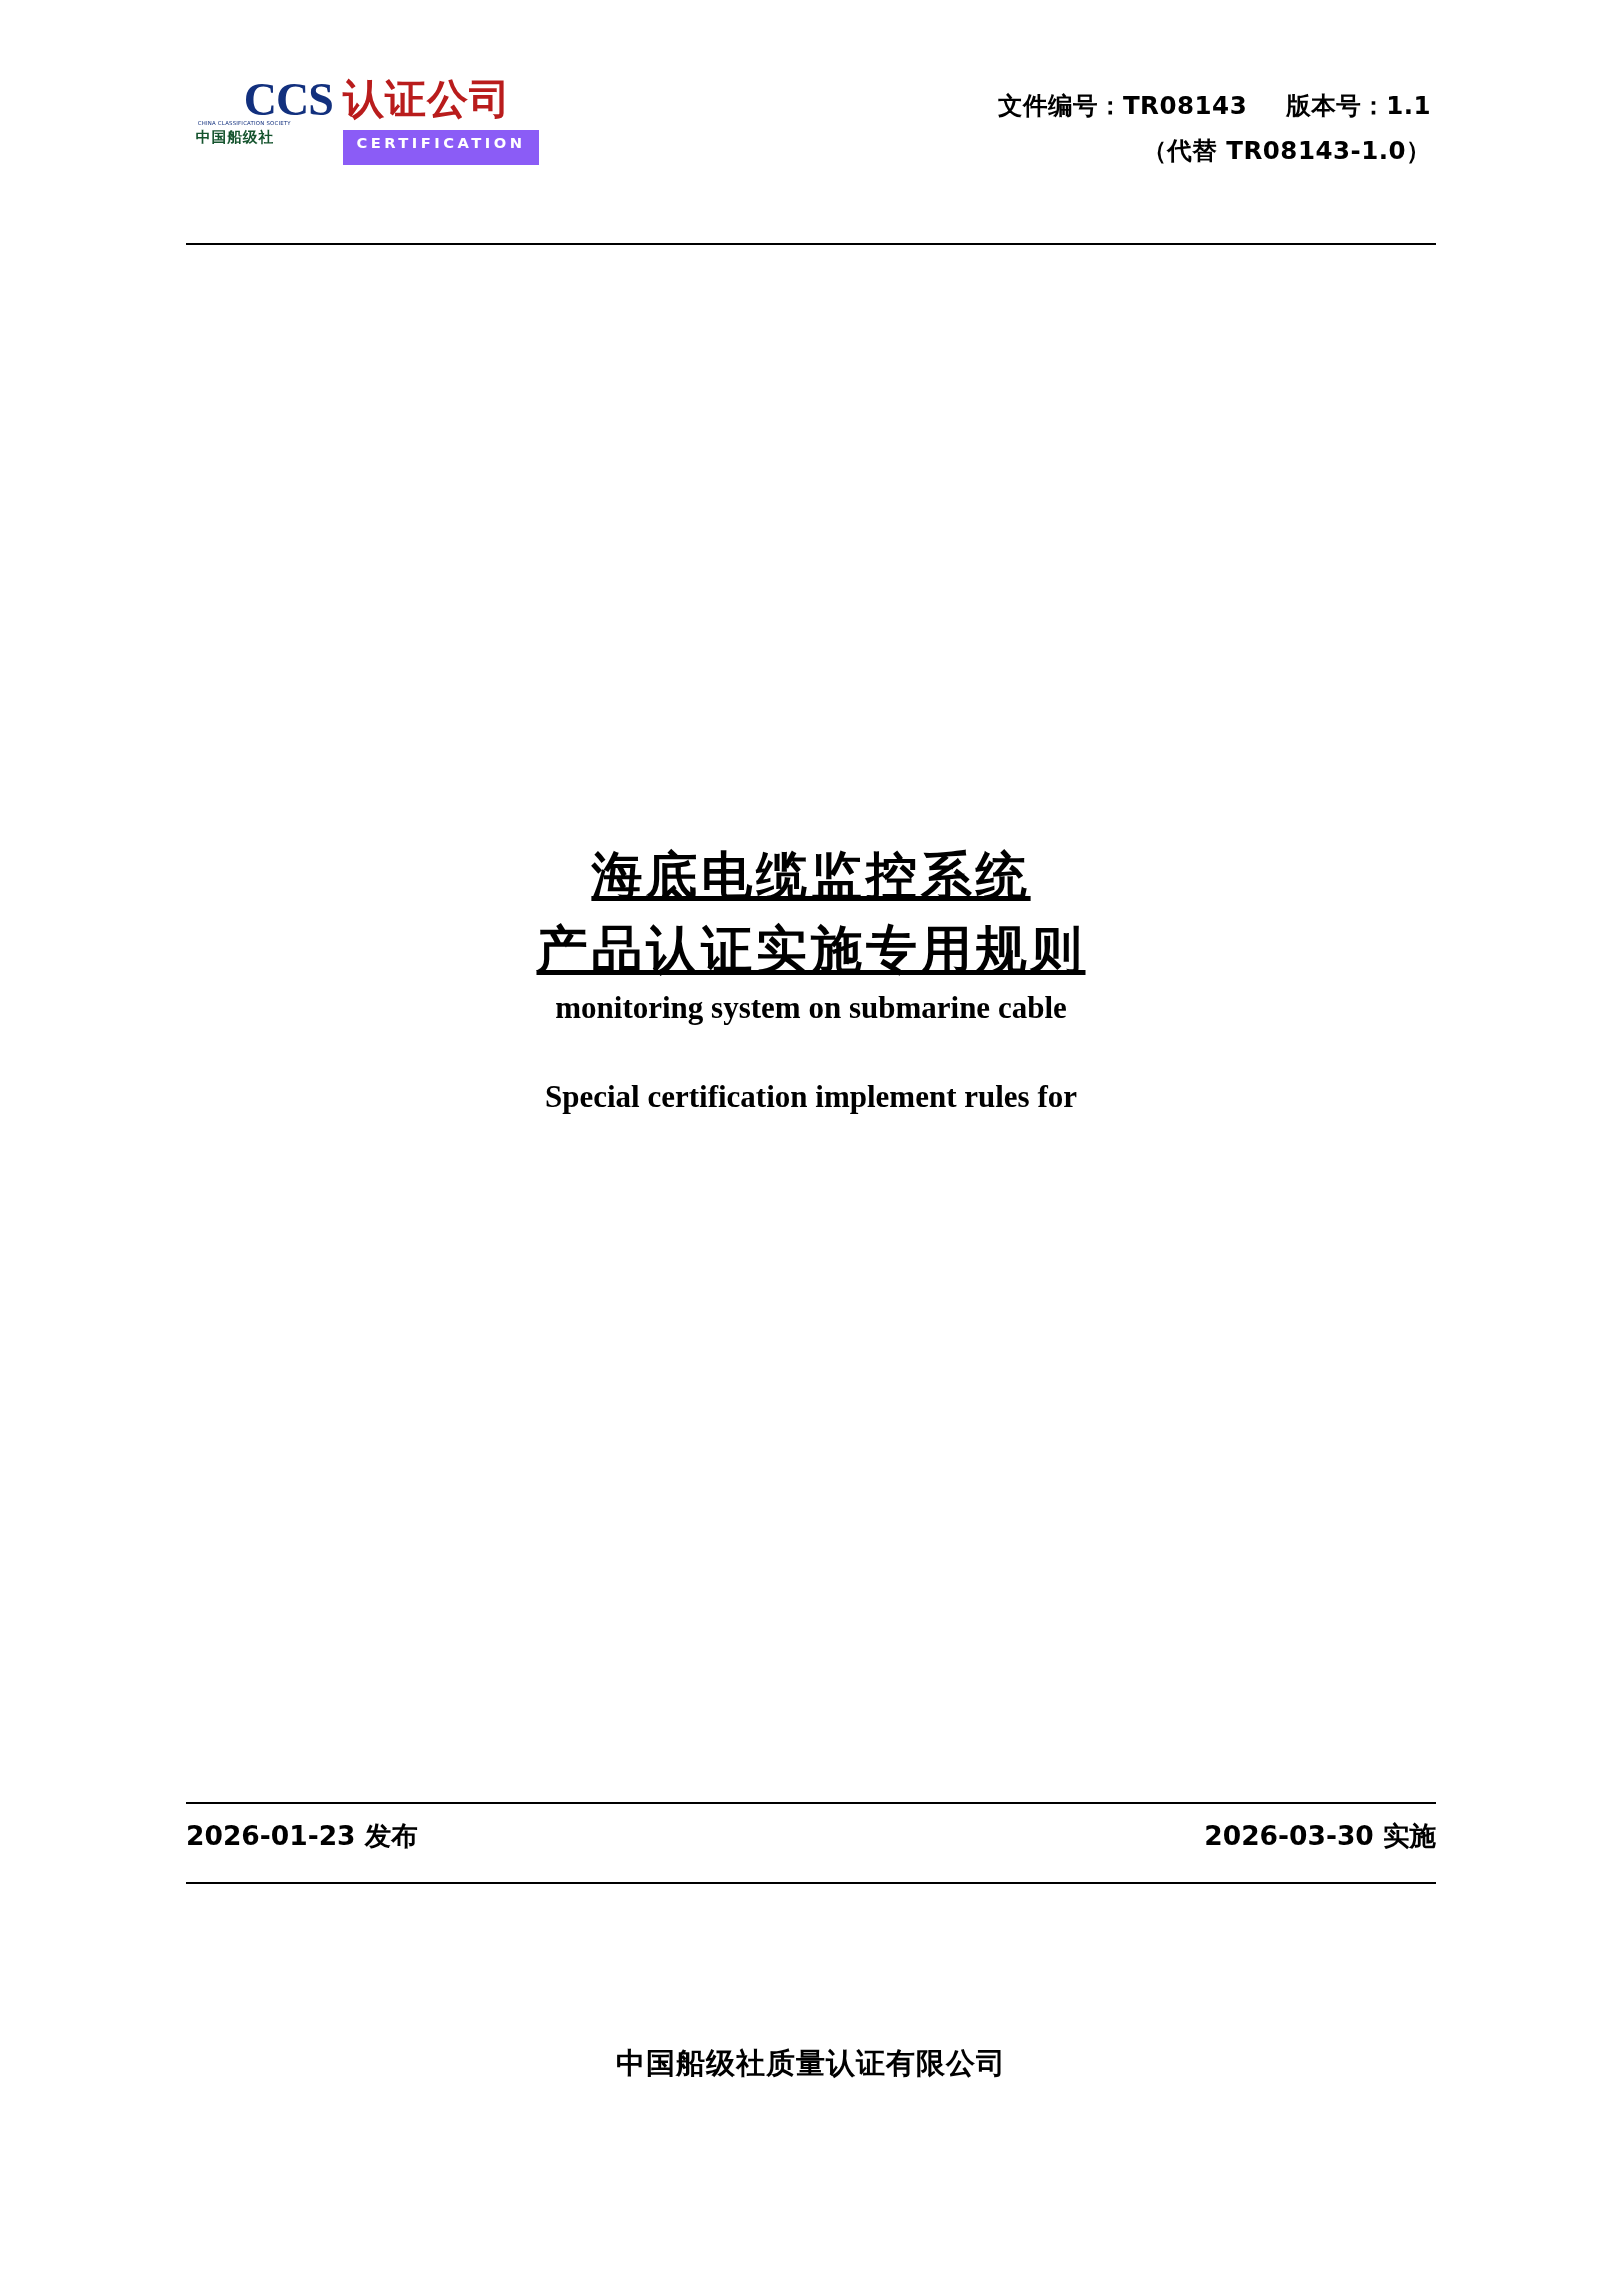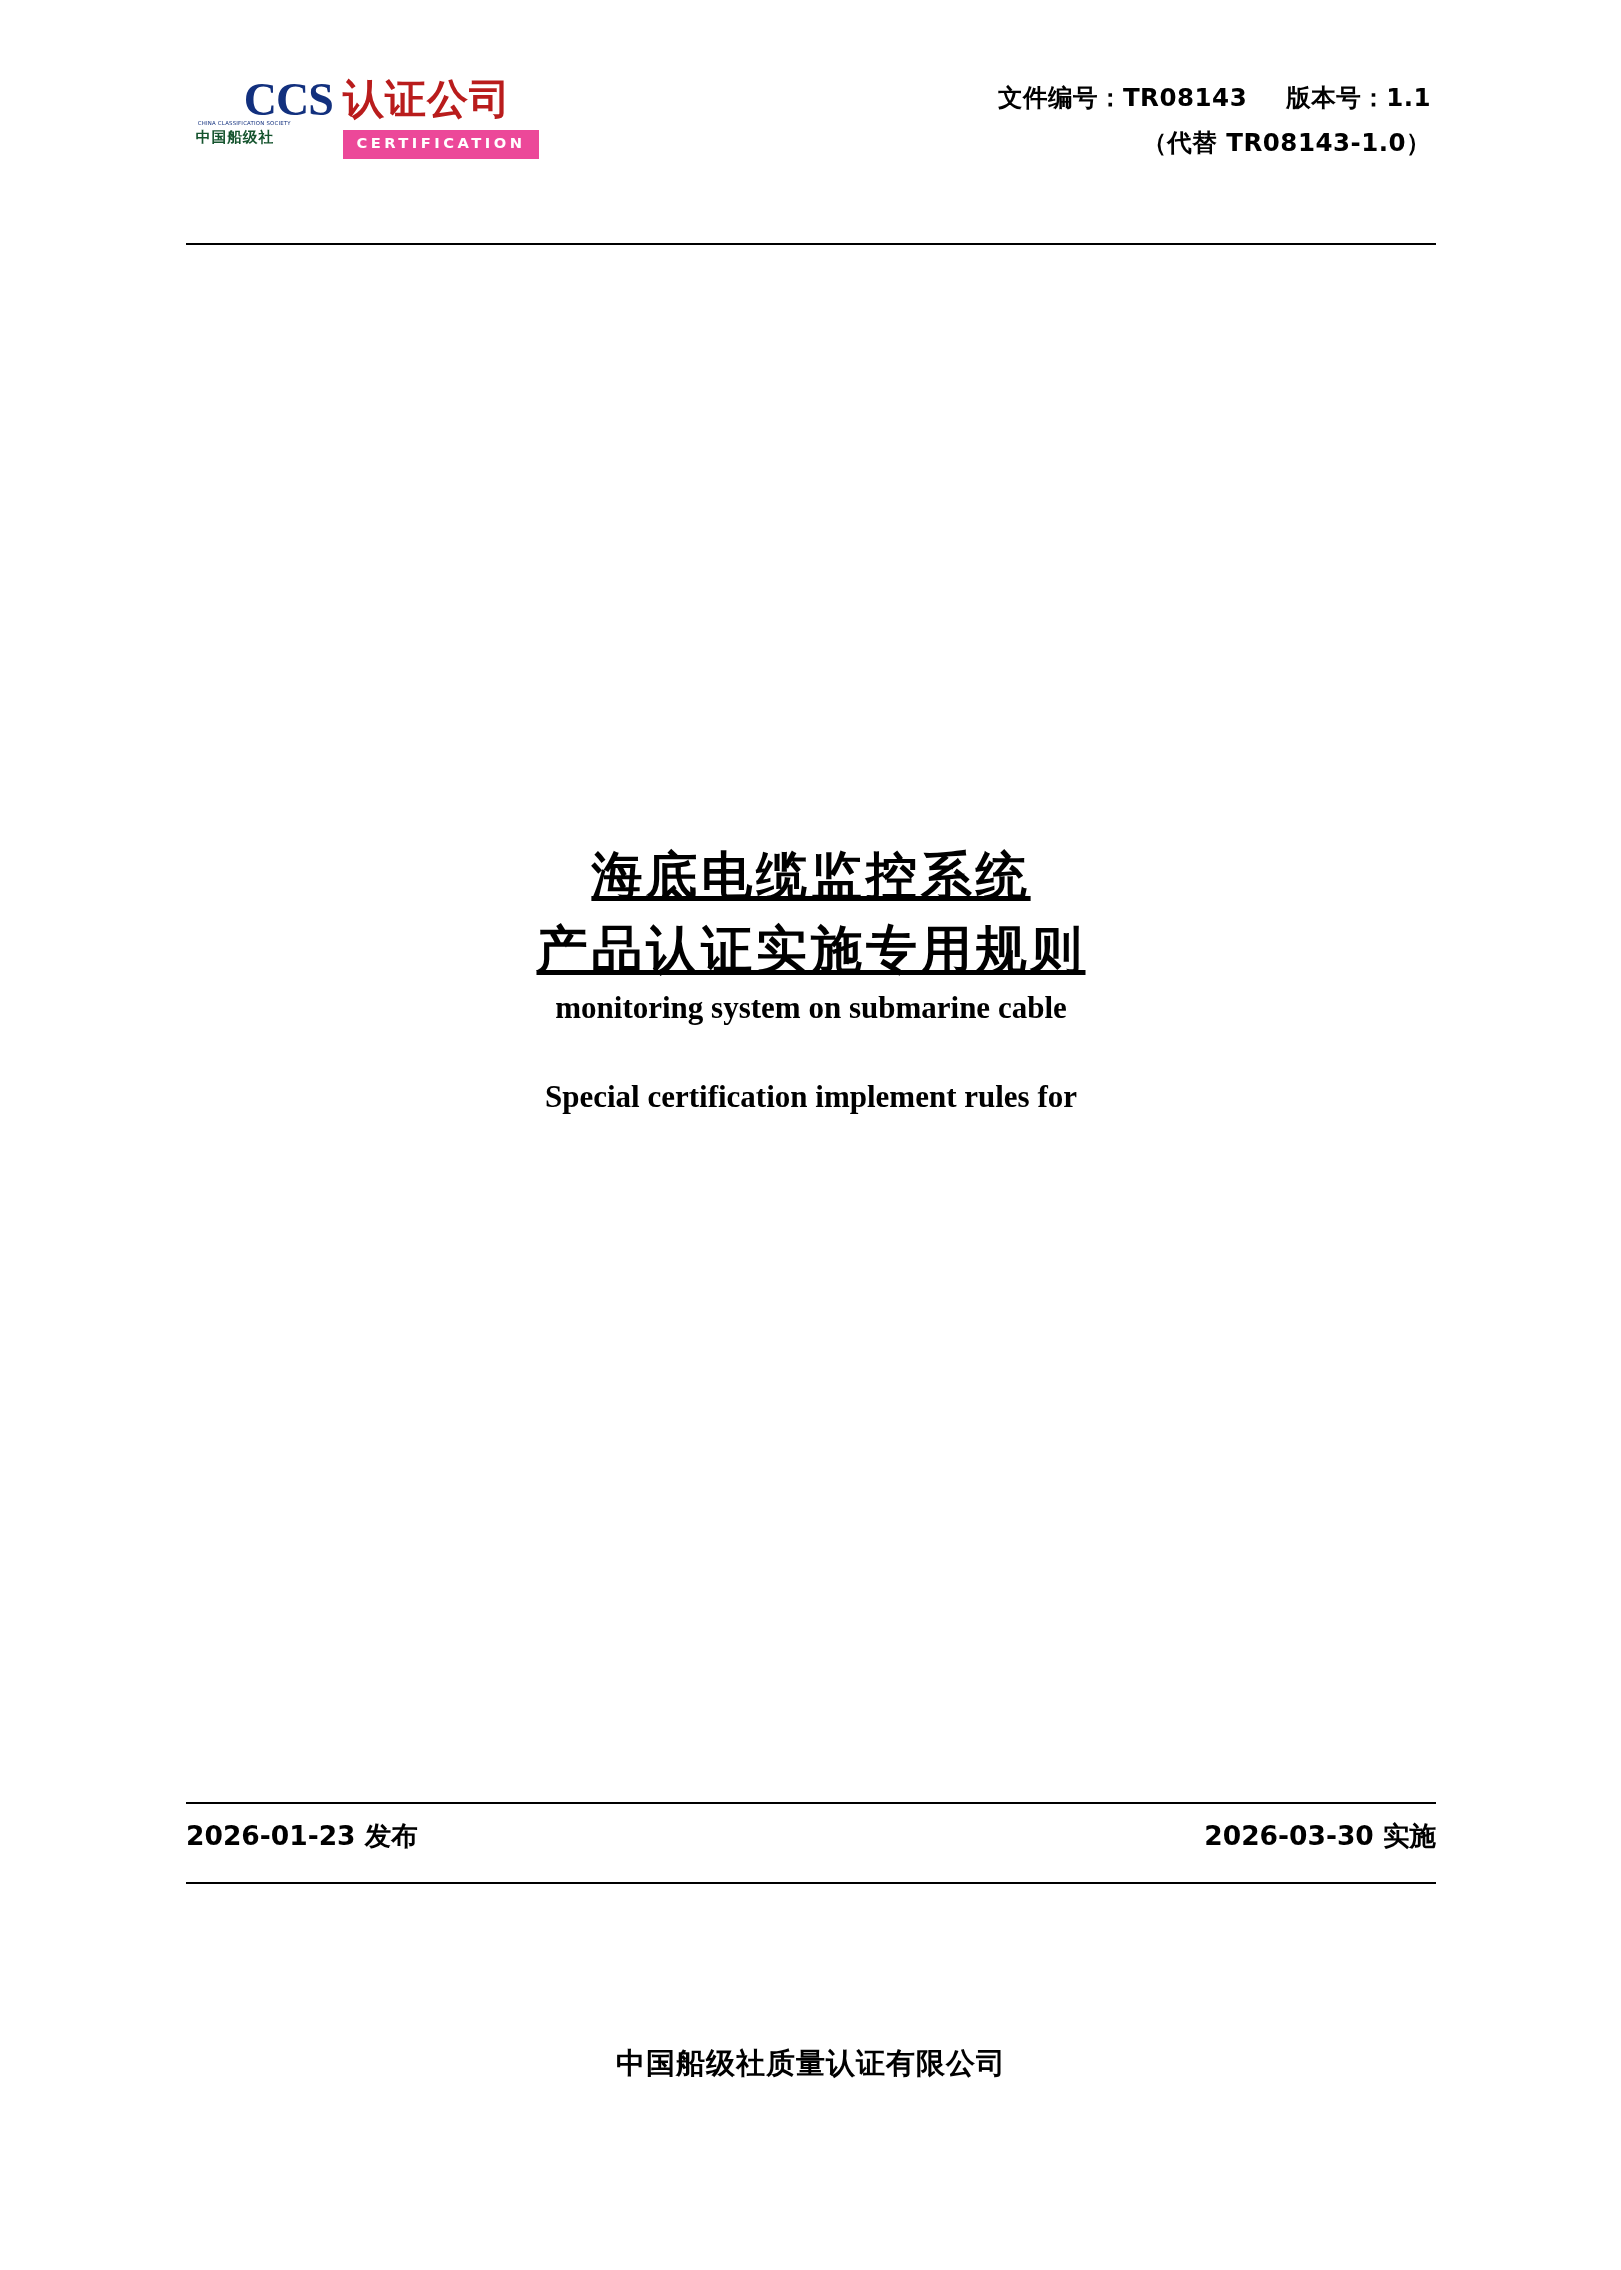--- a/index.html
+++ b/index.html
@@ -82,37 +82,37 @@
     color: #b91c1c;
     line-height: 45px;
     letter-spacing: 1px;
     text-align: right;
   }
   .logo-cert-bar {
     position: absolute;
     left: 157px;
     top: 55px;
     width: 196px;
-    height: 29px;
-    background: #ec4899;
+    height: 35px;
+    background: #8b5cf6;
   }
   .logo-cert-bar span {
     display: block;
     color: #ffffff;
     font-family: "DejaVu Sans", sans-serif;
     font-size: 14.7px;
     font-weight: bold;
     letter-spacing: 3.5px;
     line-height: 25.5px;
     text-align: center;
   }
 
   .doc-meta {
     text-align: left;
-    margin-top: 12px;
+    margin-top: 20px;
     margin-right: 4.9px;
   }
   .doc-meta .line1 {
     font-family: "DejaVu Sans", sans-serif;
     font-size: 24.5px;
     font-weight: bold;
     white-space: nowrap;
     letter-spacing: 0.5px;
   }
   .doc-meta .line1 .gap {

